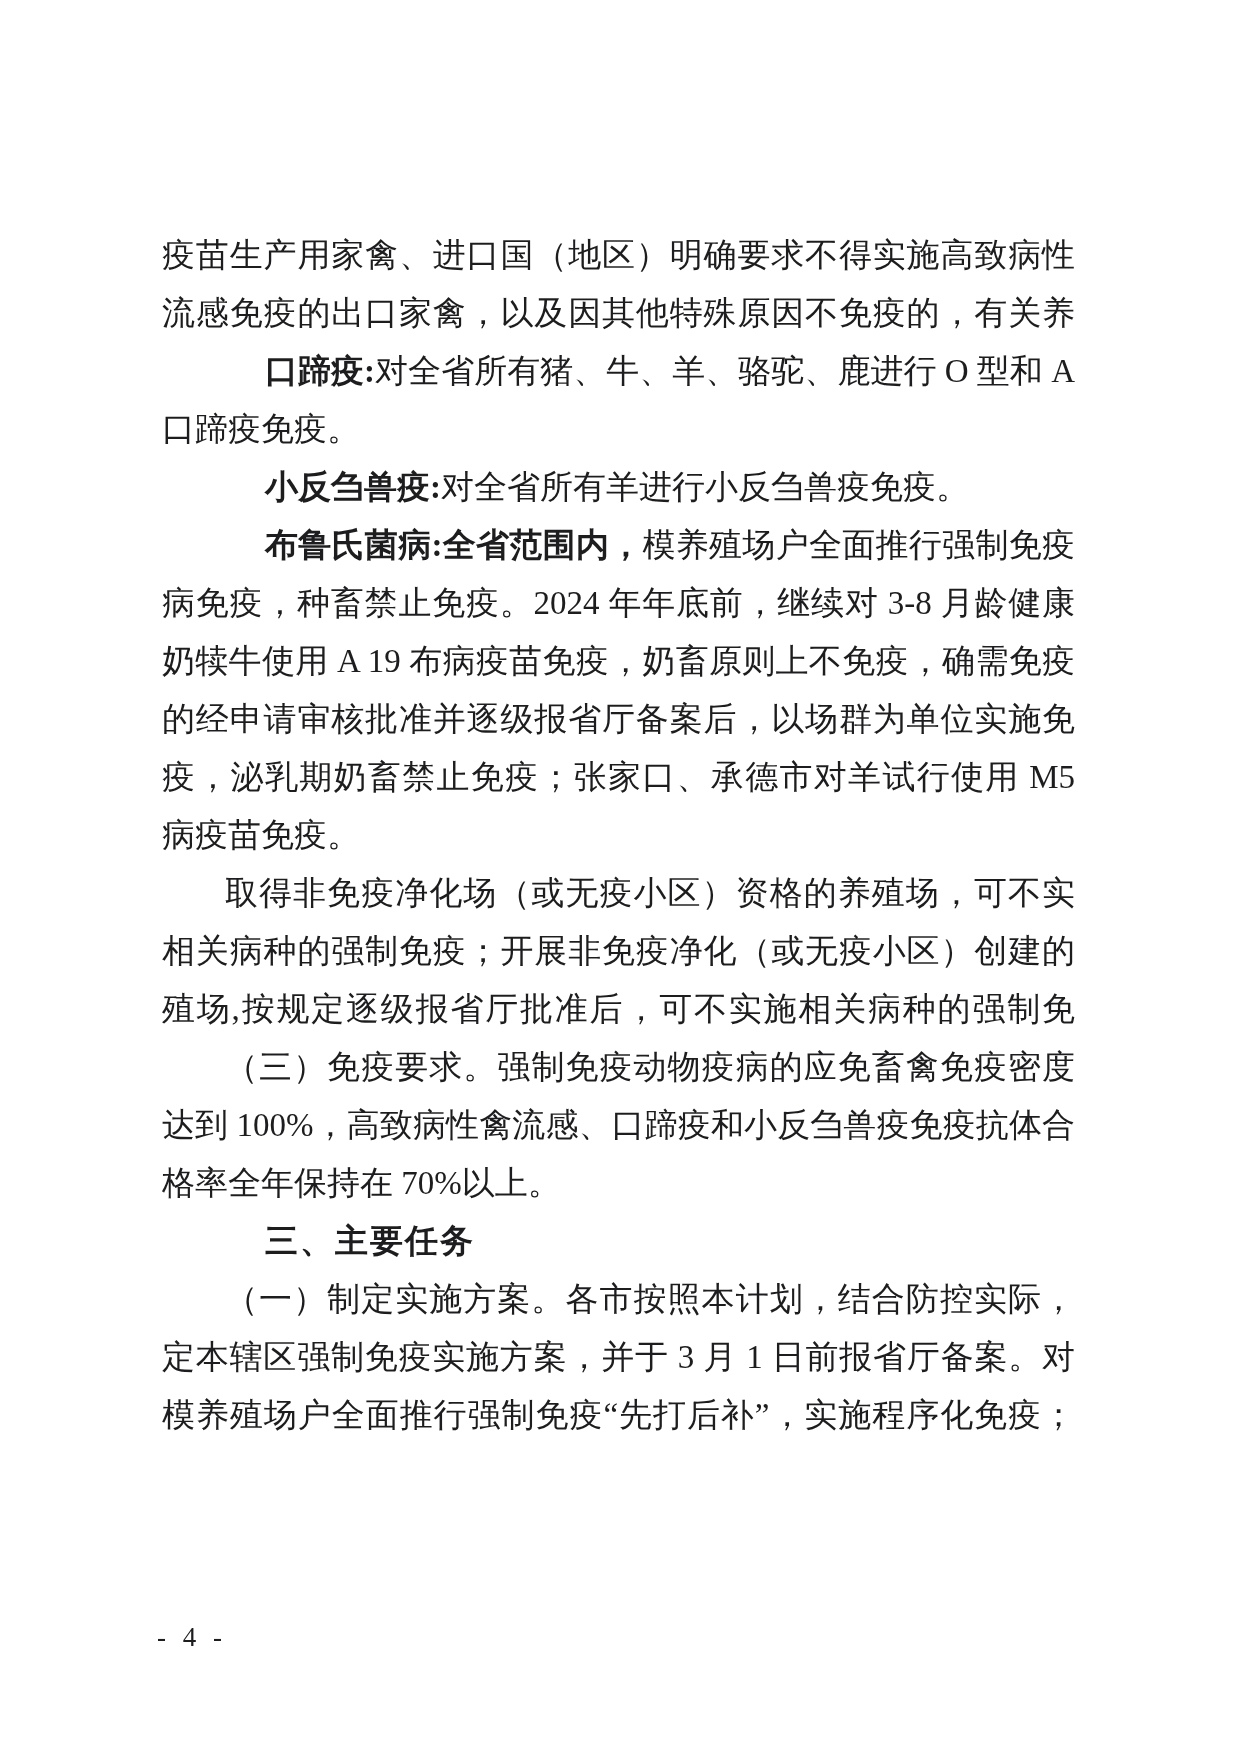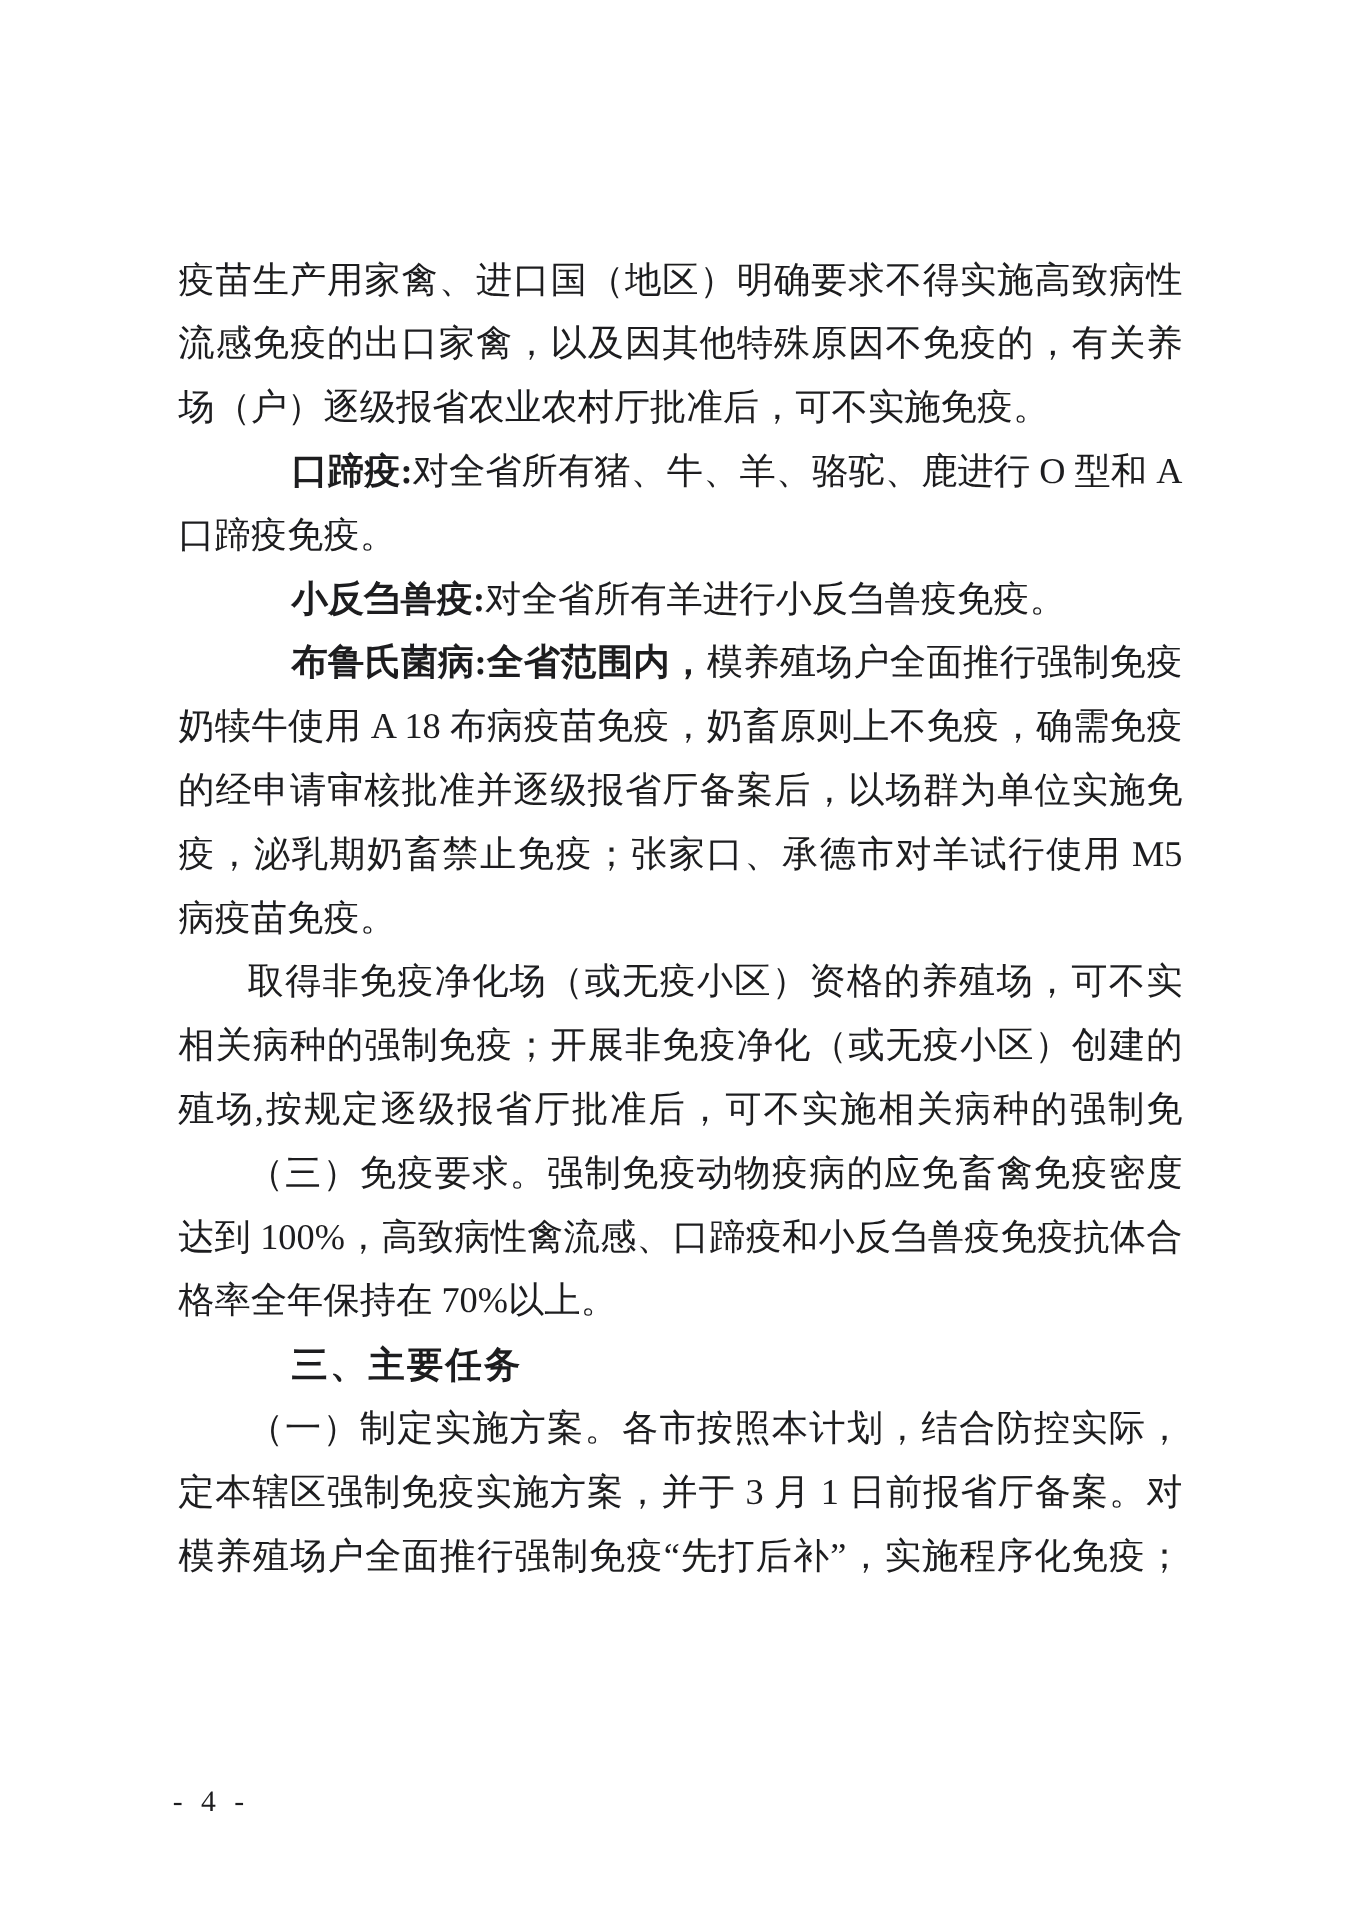--- a/index.html
+++ b/index.html
@@ -49,26 +49,26 @@
     font-family: "Liberation Serif", "DejaVu Serif", serif;
   }
 </style>
 </head>
 <body>
 
 <div class="page">
   <div class="doc-body" id="doc-body">
       <div class="line"><span class="seg normal">疫苗生产用家禽、进口国（地区）明确要求不得实施高致病性禽</span></div>
       <div class="line"><span class="seg normal">流感免疫的出口家禽，以及因其他特殊原因不免疫的，有关养殖</span></div>
-      <div class="line nofill"><span class="seg normal">场（户）逐级报省农业农村厅批准后，可不实施免疫。</span></div>
       <div class="line indent"><span class="seg bold">口蹄疫:</span><span class="seg normal">对全省所有猪、牛、羊、骆驼、鹿进行 O 型和 A 型</span></div>
       <div class="line nofill"><span class="seg normal">口蹄疫免疫。</span></div>
       <div class="line indent nofill"><span class="seg bold">小反刍兽疫:</span><span class="seg normal">对全省所有羊进行小反刍兽疫免疫。</span></div>
       <div class="line indent"><span class="seg bold">布鲁氏菌病:全省范围内，</span><span class="seg normal">模养殖场户全面推行强制免疫</span></div>
-      <div class="line"><span class="seg normal">奶犊牛使用 A 18 布病疫苗免疫，奶畜原则上不免疫，确需免疫</span></div>
+      <div class="line"><span class="seg normal">病免疫，种畜禁止免疫。2024 年年底前，继续对 3-8 月龄健康</span></div>
+      <div class="line"><span class="seg normal">奶犊牛使用 A 19 布病疫苗免疫，奶畜原则上不免疫，确需免疫</span></div>
       <div class="line"><span class="seg normal">的经申请审核批准并逐级报省厅备案后，以场群为单位实施免</span></div>
       <div class="line"><span class="seg normal">疫，泌乳期奶畜禁止免疫；张家口、承德市对羊试行使用 M5 布</span></div>
       <div class="line nofill"><span class="seg normal">病疫苗免疫。</span></div>
       <div class="line indent"><span class="seg normal">取得非免疫净化场（或无疫小区）资格的养殖场，可不实施</span></div>
       <div class="line"><span class="seg normal">相关病种的强制免疫；开展非免疫净化（或无疫小区）创建的养</span></div>
       <div class="line"><span class="seg normal">殖场,按规定逐级报省厅批准后，可不实施相关病种的强制免疫。</span></div>
       <div class="line indent"><span class="seg kaiti">（三）免疫要求。</span><span class="seg normal">强制免疫动物疫病的应免畜禽免疫密度应</span></div>
       <div class="line"><span class="seg normal">达到 100%，高致病性禽流感、口蹄疫和小反刍兽疫免疫抗体合</span></div>
       <div class="line nofill"><span class="seg normal">格率全年保持在 70%以上。</span></div>
       <div class="line indent nofill heading"><span class="seg bold">三、主要任务</span></div>

